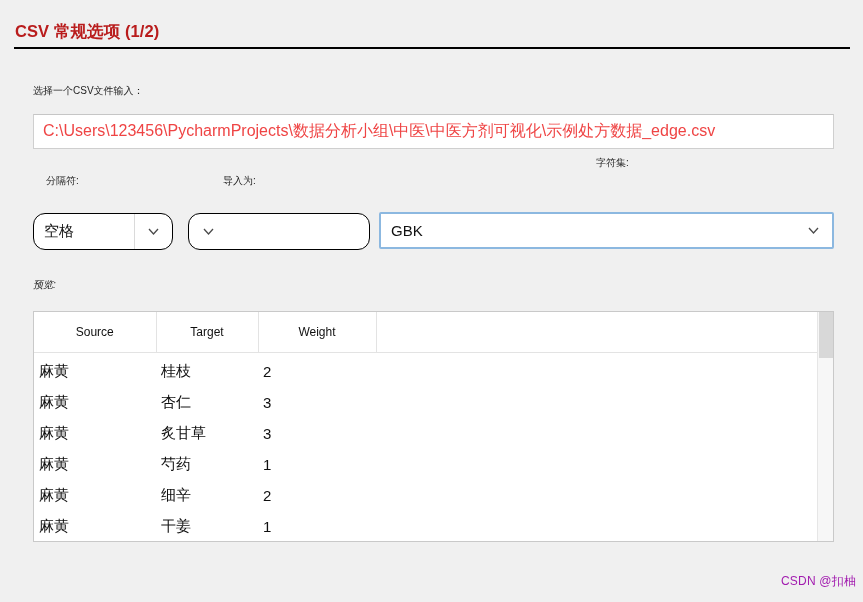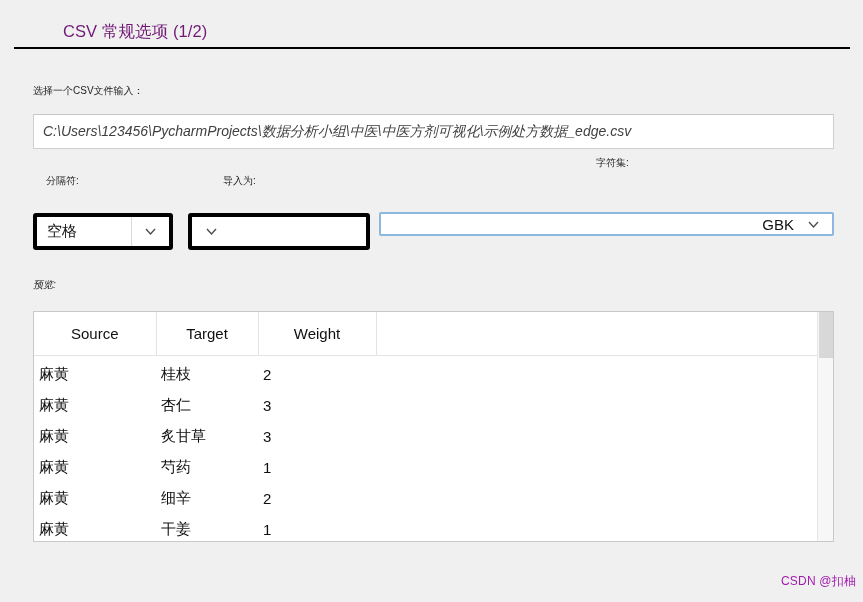--- a/index.html
+++ b/index.html
@@ -19,25 +19,24 @@
   
   .header {
     position: absolute;
     left: 0; top: 0;
     width: 863px; height: 52px;
   }
   .header-title {
     position: absolute;
     left: 15px; top: 21px;
     font-size: 16.5px;
-    font-weight: normal;
+    font-weight: bold;
     letter-spacing: 0.1px;
-    color: #701a75;
-    white-space: nowrap;
-    margin-left: 48px;
+    color: #b91c1c;
+    white-space: nowrap;
   }
   .header-rule {
     position: absolute;
     left: 14px; top: 47px;
     width: 836px; height: 2px;
     background: #000000;
   }
 
   
   .lbl {
@@ -54,32 +53,31 @@
     width: 801px; height: 35px;
     background: #ffffff;
     border: 1px solid #cfcfcf;
     border-top-color: #c6c6c6;
     display: flex;
     align-items: center;
     padding: 0 9px;
     overflow: hidden;
   }
   .path-field .val {
-    font-size: 14px;
-    color: #404040;
-    white-space: nowrap;
-    font-style: italic;
+    font-size: 16px;
+    color: #ef4444;
+    white-space: nowrap;
   }
 
   
   .combo {
     position: absolute;
     background: #ffffff;
-    border: 4px solid #000000;
-    border-radius: 3px;
+    border: 1px solid #000000;
+    border-radius: 12px;
     display: flex;
     align-items: center;
   }
   .combo.focused {
     border: 2px solid #8cb8e0;
     border-radius: 2px;
   }
   .combo .ctext {
     flex: 1 1 auto;
     font-size: 15px;
@@ -100,41 +98,41 @@
     border-left: 1px solid #dadada;
   }
   .chev {
     display: block;
     width: 11px; height: 7px;
   }
   .chev svg { display:block; }
 
   #combo-sep  { left: 33px;  top: 213px; width: 140px; height: 37px; }
   #combo-imp  { left: 188px; top: 213px; width: 182px; height: 37px; }
-  #combo-cs   { left: 379px; top: 212px; width: 455px; height: 24px; text-align: right; }
+  #combo-cs   { left: 379px; top: 212px; width: 455px; height: 37px; }
 
   
   .preview-box {
     position: absolute;
     left: 33px; top: 311px;
     width: 801px; height: 231px;
     background: #ffffff;
     border: 1px solid #c9c9c9;
     overflow: hidden;
   }
   .tbl {
     position: absolute;
     left: 0; top: 0;
     width: 785px;
     border-collapse: collapse;
     table-layout: fixed;
   }
   .tbl th {
     height: 36px;
-    font-size: 15px;
+    font-size: 12px;
     font-weight: normal;
     color: #101010;
     text-align: center;
     border-right: 1px solid #e3e3e3;
     border-bottom: 1px solid #e3e3e3;
     background: #ffffff;
     padding: 13px;
   }
   .tbl th.blank { border-right: none; }
   .tbl td {

